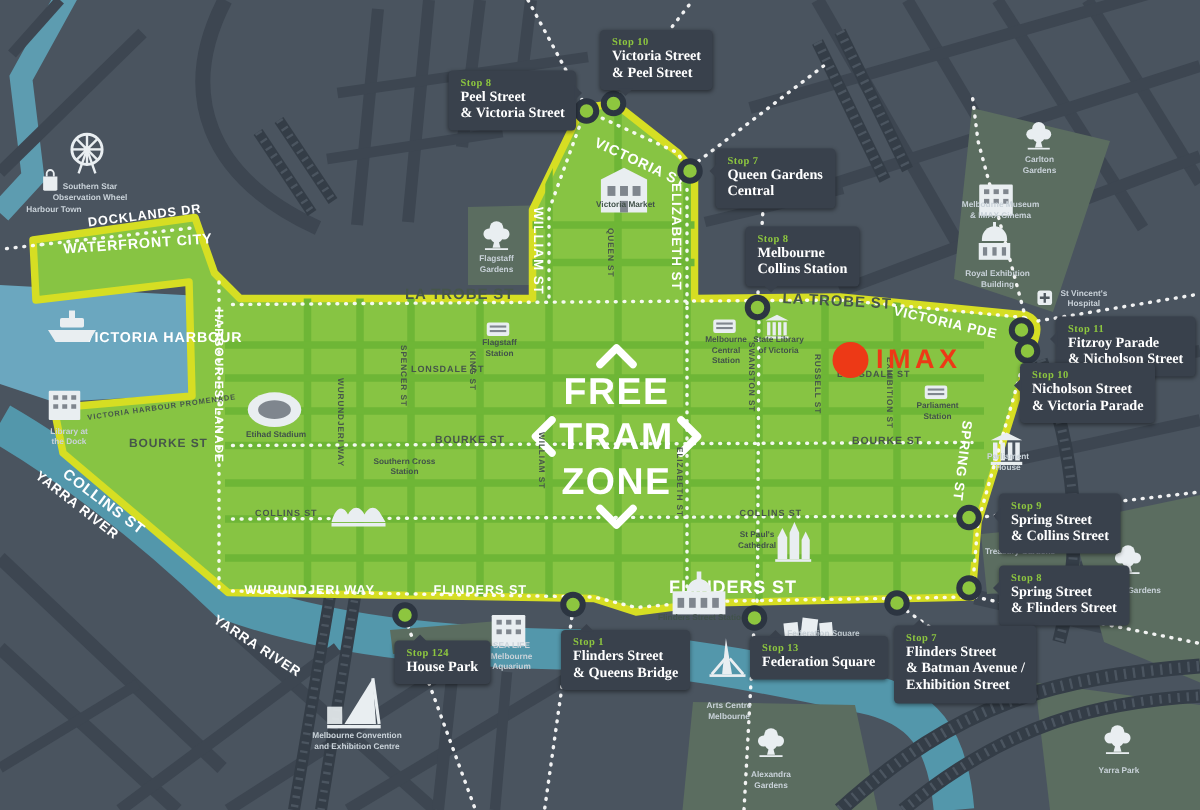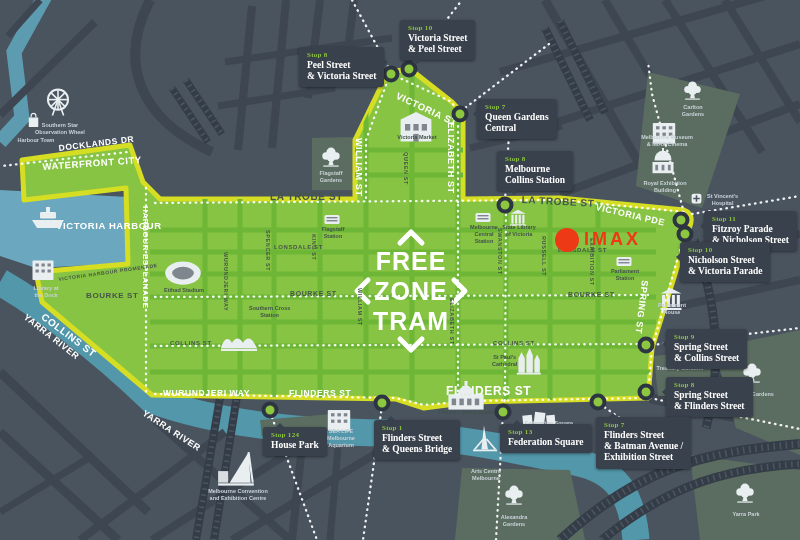--- a/index.html
+++ b/index.html
@@ -178,22 +178,22 @@
   <g stroke="#ffffff" stroke-width="5" stroke-linecap="round" stroke-linejoin="round" fill="none">
     <path d="M400 243 L411 232 L422 243"></path>
     <path d="M400 339 L411 350 L422 339"></path>
     <path d="M368 280 L357 291 L368 302"></path>
     <path d="M454 280 L465 291 L454 302"></path>
   </g>
 </svg>
 
 <div id="zone-words">
   <div class="zw">FREE</div>
+  <div class="zw">TRAM</div>
   <div class="zw">ZONE</div>
-  <div class="zw">TRAM</div>
 </div>
 
 <div id="home-dot" style="left: 567px; top: 240px; background: rgb(237, 57, 22);"></div>
 <div id="home-text" style="left: 584px; top: 229px; color: rgb(237, 57, 22);">IMAX</div>
 
 <div id="street-layer">
       <div class="street light" style="left: 58px; top: 143px; font-size: 8.5px; transform: rotate(-7deg);">DOCKLANDS DR</div>
       <div class="street light" style="left: 42px; top: 161px; font-size: 9.5px; transform: rotate(-4deg);">WATERFRONT CITY</div>
       <div class="street light" style="left: 150px; top: 206px; font-size: 8px; transform: rotate(90deg);">HARBOUR ESPLANADE</div>
       <div class="street light" style="left: 56px; top: 220px; font-size: 9.5px;">VICTORIA HARBOUR</div>

